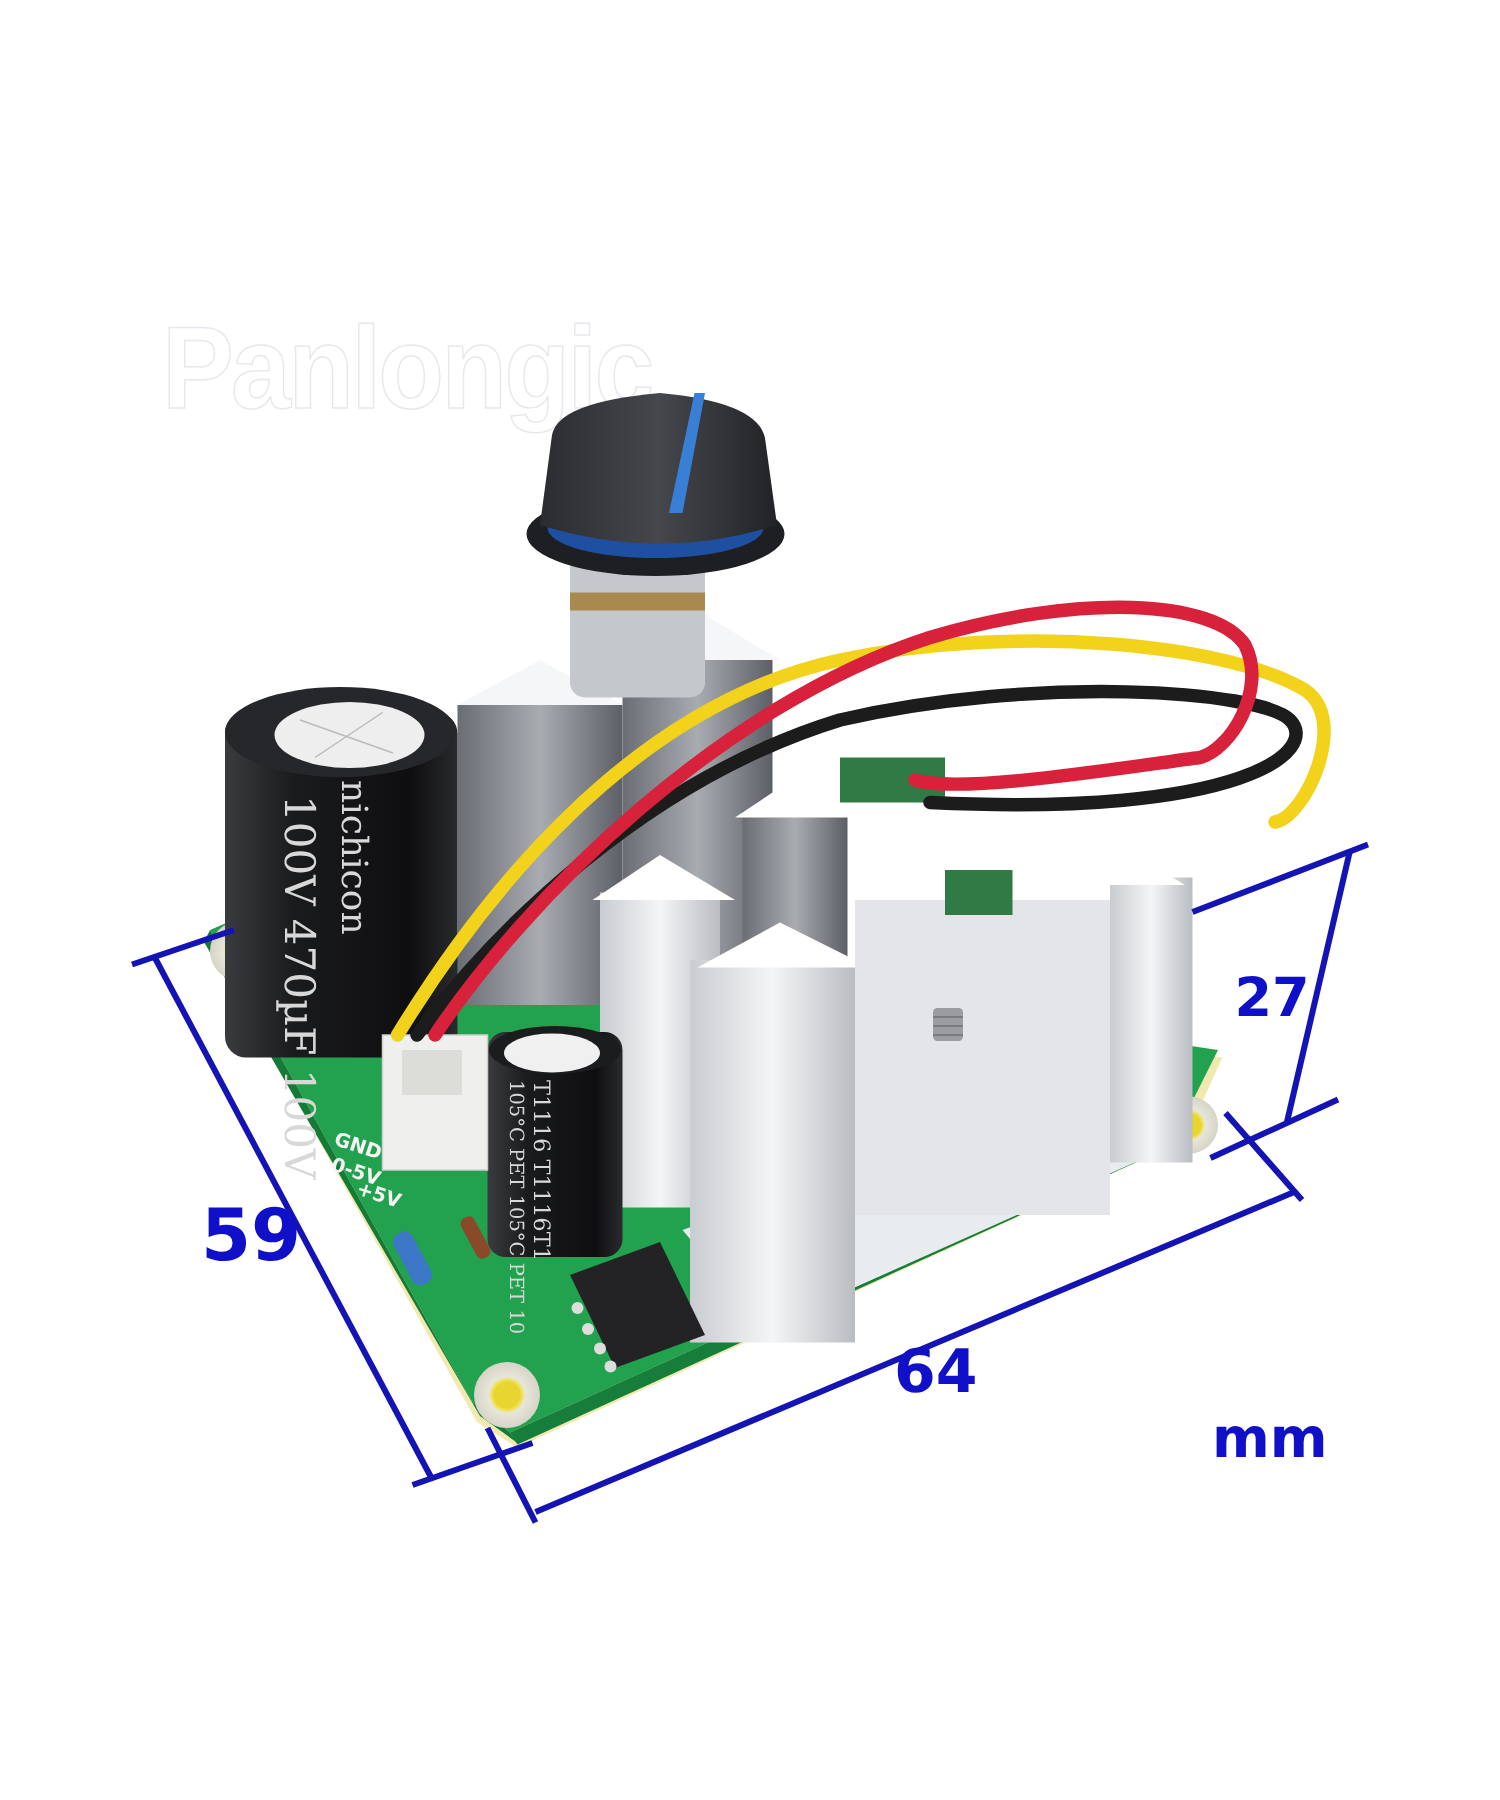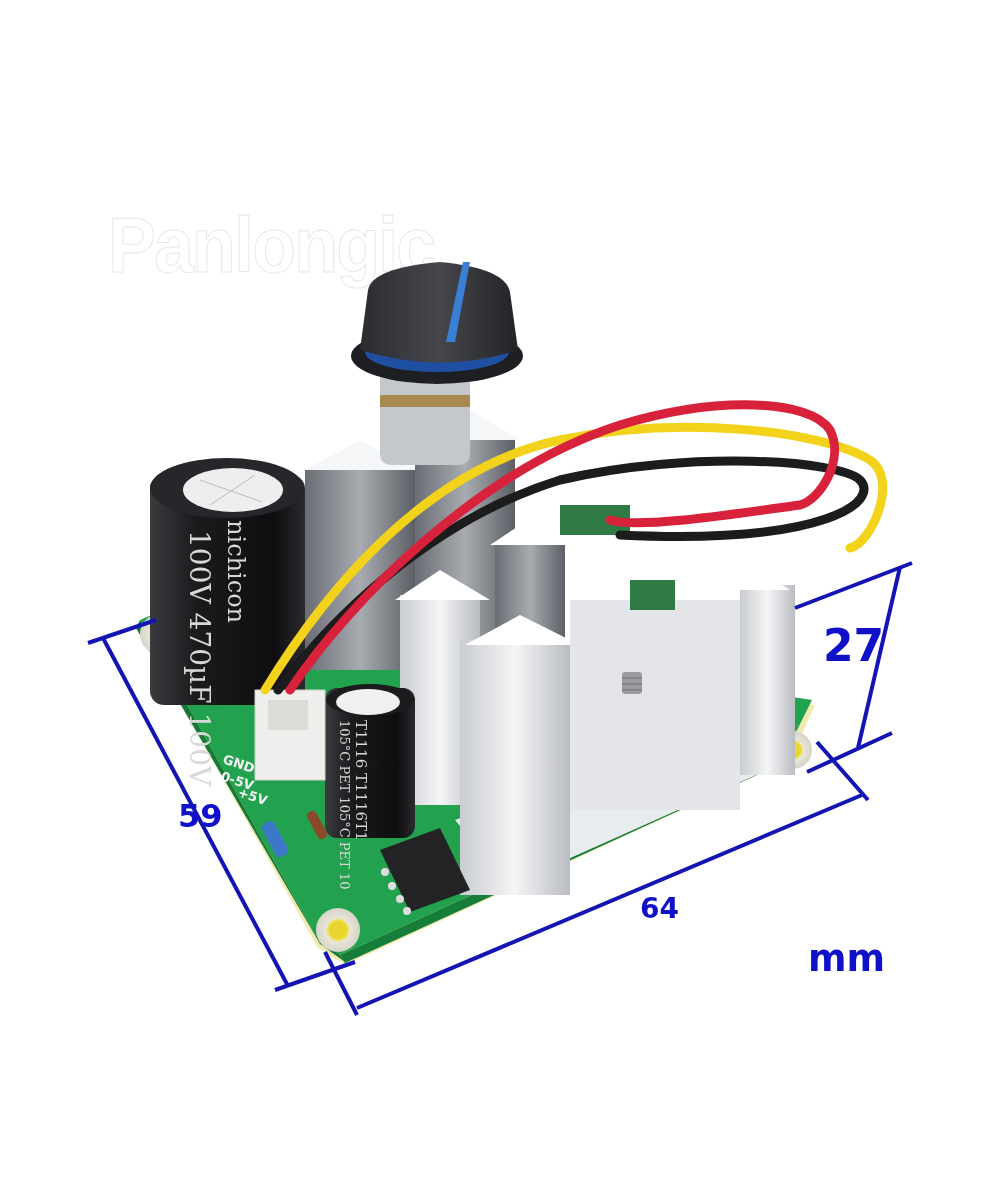--- a/index.html
+++ b/index.html
@@ -166,17 +166,17 @@
       <line x1="275" y1="990" x2="355" y2="962"></line>
       <line x1="325" y1="952" x2="357" y2="1015"></line>
       <line x1="357" y1="1008" x2="862" y2="795"></line>
       <line x1="817" y1="742" x2="868" y2="800"></line>
       <line x1="795" y1="608" x2="912" y2="563"></line>
       <line x1="900" y1="567" x2="858" y2="748"></line>
       <line x1="807" y1="772" x2="892" y2="733"></line>
     </g>
   </svg>
 
-  <div class="dim-label" style="left:134px;top:800px;font-size:32px;margin-left:44px;">59</div>
-  <div class="dim-label" style="left:640px;top:895px;font-size:28px;">64</div>
-  <div class="dim-label" style="left:823px;top:624px;font-size:44px;">27</div>
+  <div class="dim-label" style="left:134px;top:800px;font-size:48px;">59</div>
+  <div class="dim-label" style="left:596px;top:895px;font-size:40px;">64</div>
+  <div class="dim-label" style="left:823px;top:648px;font-size:36px;">27</div>
   <div class="dim-label" style="left:808px;top:940px;font-size:37px;">mm</div>
 </div>
 
 </body></html>

